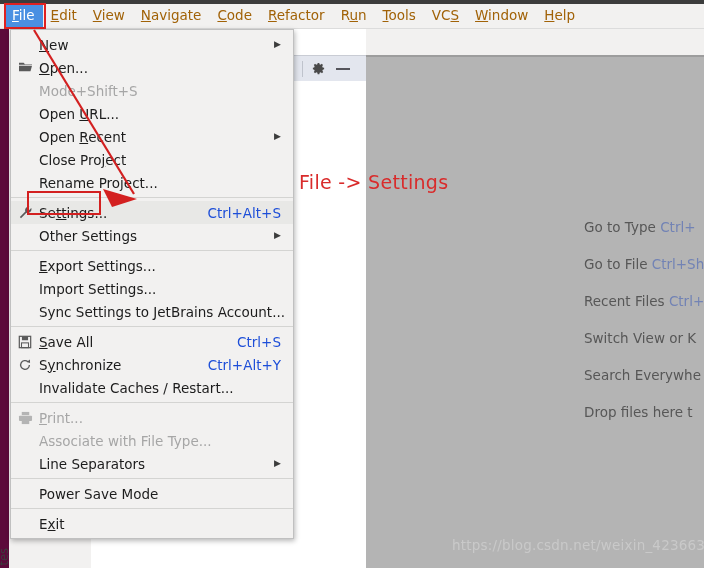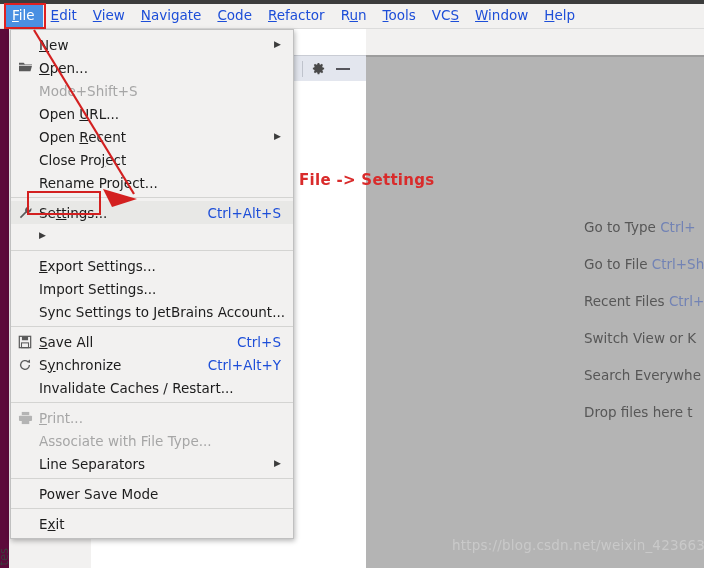--- a/index.html
+++ b/index.html
@@ -38,21 +38,21 @@
     width: 704px; height: 25px;
     background: #f2f1f0;
     border-bottom: 1px solid #dcdcdc;
     display: flex;
     align-items: center;
     padding-left: 4px;
     box-sizing: border-box;
   }
   .menubar-item {
     font-size: 13.5px;
-    color: #1d4ed8;
+    color: #a16207;
     padding: 2px 8px 3px 8px;
     line-height: 17px;
     white-space: nowrap;
     cursor: default;
   }
   .menubar-item.active {
     background: #4a90e2;
     color: #ffffff;
   }
   .mn-u { text-decoration: underline; }
@@ -267,22 +267,22 @@
     position: absolute;
     left: 0; top: 0;
     width: 704px; height: 568px;
     pointer-events: none;
   }
 
   
   .annot-caption {
     position: absolute;
     left: 299px; top: 171px;
-    font-size: 15px;
-    font-weight: bold;
+    font-size: 19px;
+    font-weight: normal;
     color: #d92b2b;
     white-space: nowrap;
     letter-spacing: 0.3px;
   }
 </style>
 </head>
 <body>
 
 <div id="app">
 
@@ -388,20 +388,21 @@
         <span class="menu-icon">
           <svg width="15" height="15" viewBox="0 0 16 16">
             <path fill="currentColor" d="M11.4 1.6a3.9 3.9 0 0 0-3.6 5.4L2 12.8 3.2 14l5.8-5.8a3.9 3.9 0 0 0 5.4-3.6c0-.5-.1-1-.3-1.4l-2 2-1.6-.4-.4-1.6 2-2c-.4-.2-.9-.3-1.4-.3z"></path>
           </svg>
         </span>
         <span class="menu-label">Se<span class="m-u">tt</span>ings...</span>
         <span class="menu-shortcut">Ctrl+Alt+S</span>
       </div>
       <div class="menu-row">
         <span class="menu-icon"></span>
+        <span class="menu-label">Other Settings</span>
         <span class="menu-arrow">▶</span>
       </div>
       <div class="menu-sep"></div>
       <div class="menu-row">
         <span class="menu-icon"></span>
         <span class="menu-label"><span class="m-u">E</span>xport Settings...</span>
       </div>
       <div class="menu-row">
         <span class="menu-icon"></span>
         <span class="menu-label">Import Settings...</span>

